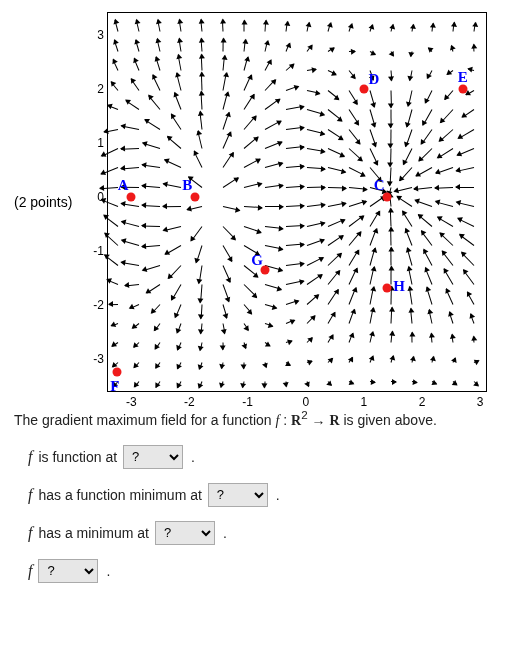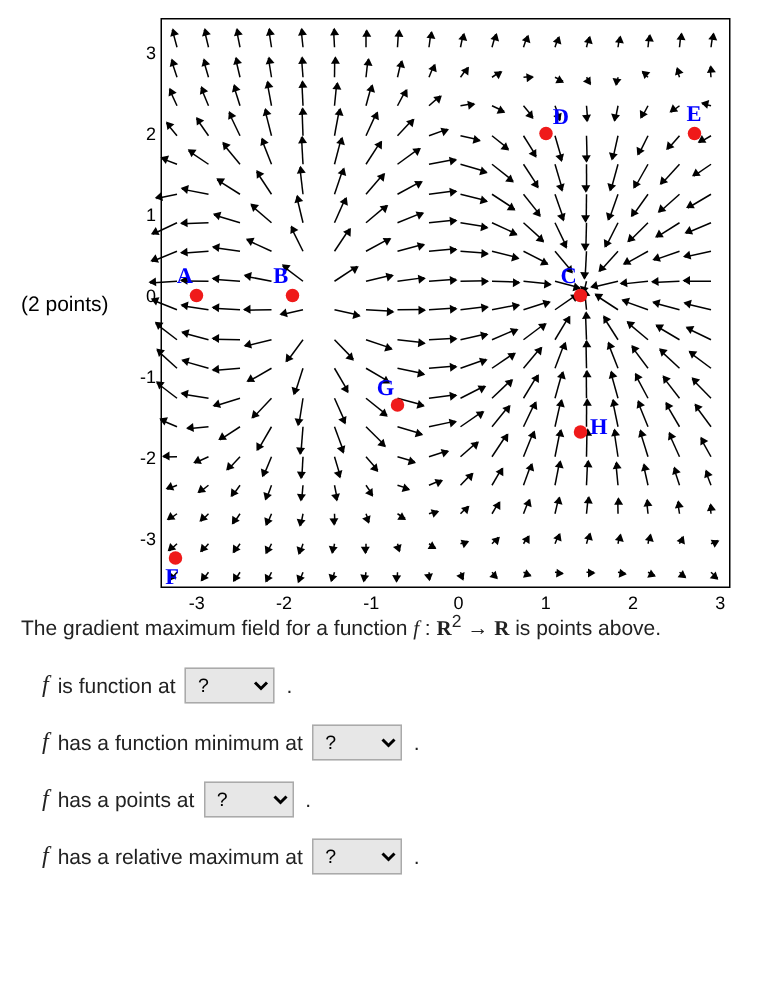--- a/index.html
+++ b/index.html
@@ -485,41 +485,40 @@
         <div class="pt-label" style="left: 6.72308px; top: 373.1px;">F</div>
         <div class="pt" style="left: 157.015px; top: 256.5px;"></div>
         <div class="pt-label" style="left: 149.015px; top: 246.5px;">G</div>
         <div class="pt" style="left: 279.138px; top: 275.4px;"></div>
         <div class="pt-label" style="left: 291.138px; top: 273.4px;">H</div>
       </div>
   </div>
 </div>
 
 <div class="caption">
-  <span>The gradient maximum field for a function </span><span class="fmath">f</span><span> : </span><span class="rmath">R</span><sup>2</sup><span> → </span><span class="rmath">R</span><span> is points above.</span>
+  <span>The gradient maximum field for a function </span><span class="fmath">f</span><span> : </span><span class="rmath">R</span><sup>2</sup><span> → </span><span class="rmath">R</span><span> is given above.</span>
 </div>
 
 <div id="questions">
     <div class="q-line">
       <span class="fmath">f</span>
       <span> is function at</span>
       <select class="ans"><option>?</option><option>A</option><option>B</option><option>C</option><option>D</option><option>E</option><option>F</option><option>G</option><option>H</option></select>
       <span class="dot">.</span>
     </div>
     <div class="q-line">
       <span class="fmath">f</span>
       <span> has a function minimum at</span>
       <select class="ans"><option>?</option><option>A</option><option>B</option><option>C</option><option>D</option><option>E</option><option>F</option><option>G</option><option>H</option></select>
       <span class="dot">.</span>
     </div>
     <div class="q-line">
       <span class="fmath">f</span>
-      <span> has a points at</span>
+      <span> has a minimum at</span>
       <select class="ans"><option>?</option><option>A</option><option>B</option><option>C</option><option>D</option><option>E</option><option>F</option><option>G</option><option>H</option></select>
       <span class="dot">.</span>
     </div>
     <div class="q-line">
       <span class="fmath">f</span>
-      <span> has a relative maximum at</span>
       <select class="ans"><option>?</option><option>A</option><option>B</option><option>C</option><option>D</option><option>E</option><option>F</option><option>G</option><option>H</option></select>
       <span class="dot">.</span>
     </div>
   </div>
 
 </body></html>

